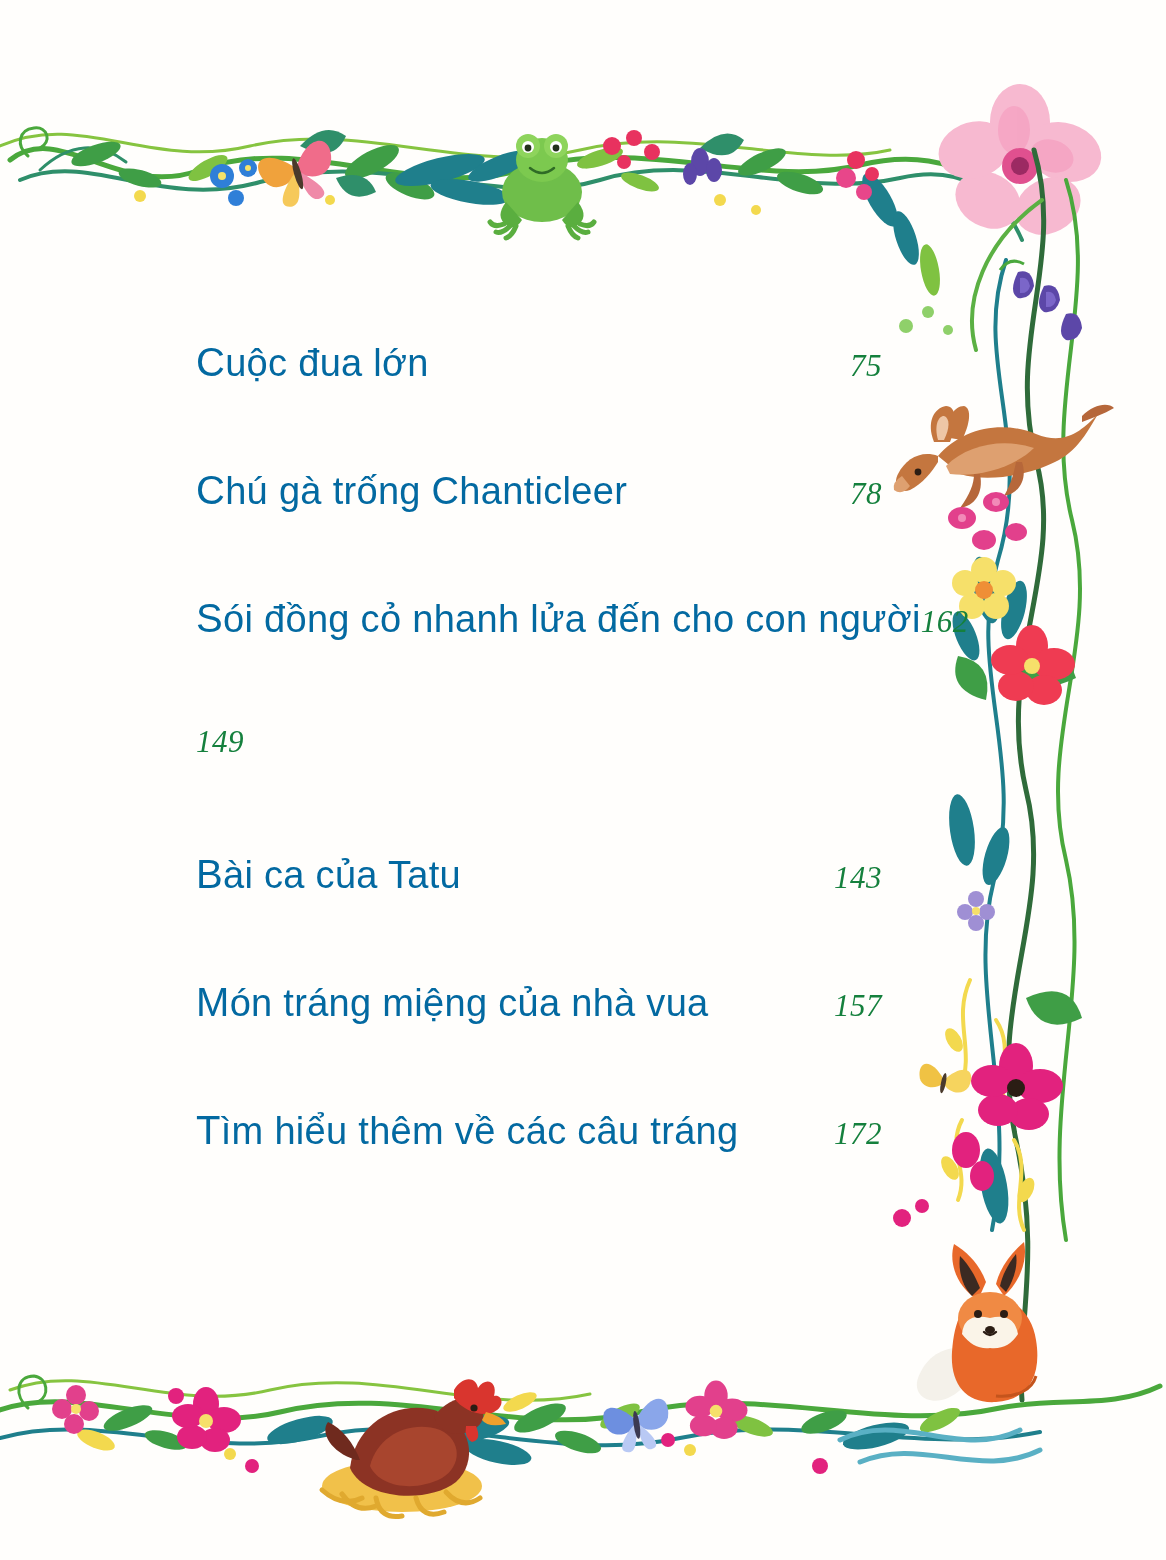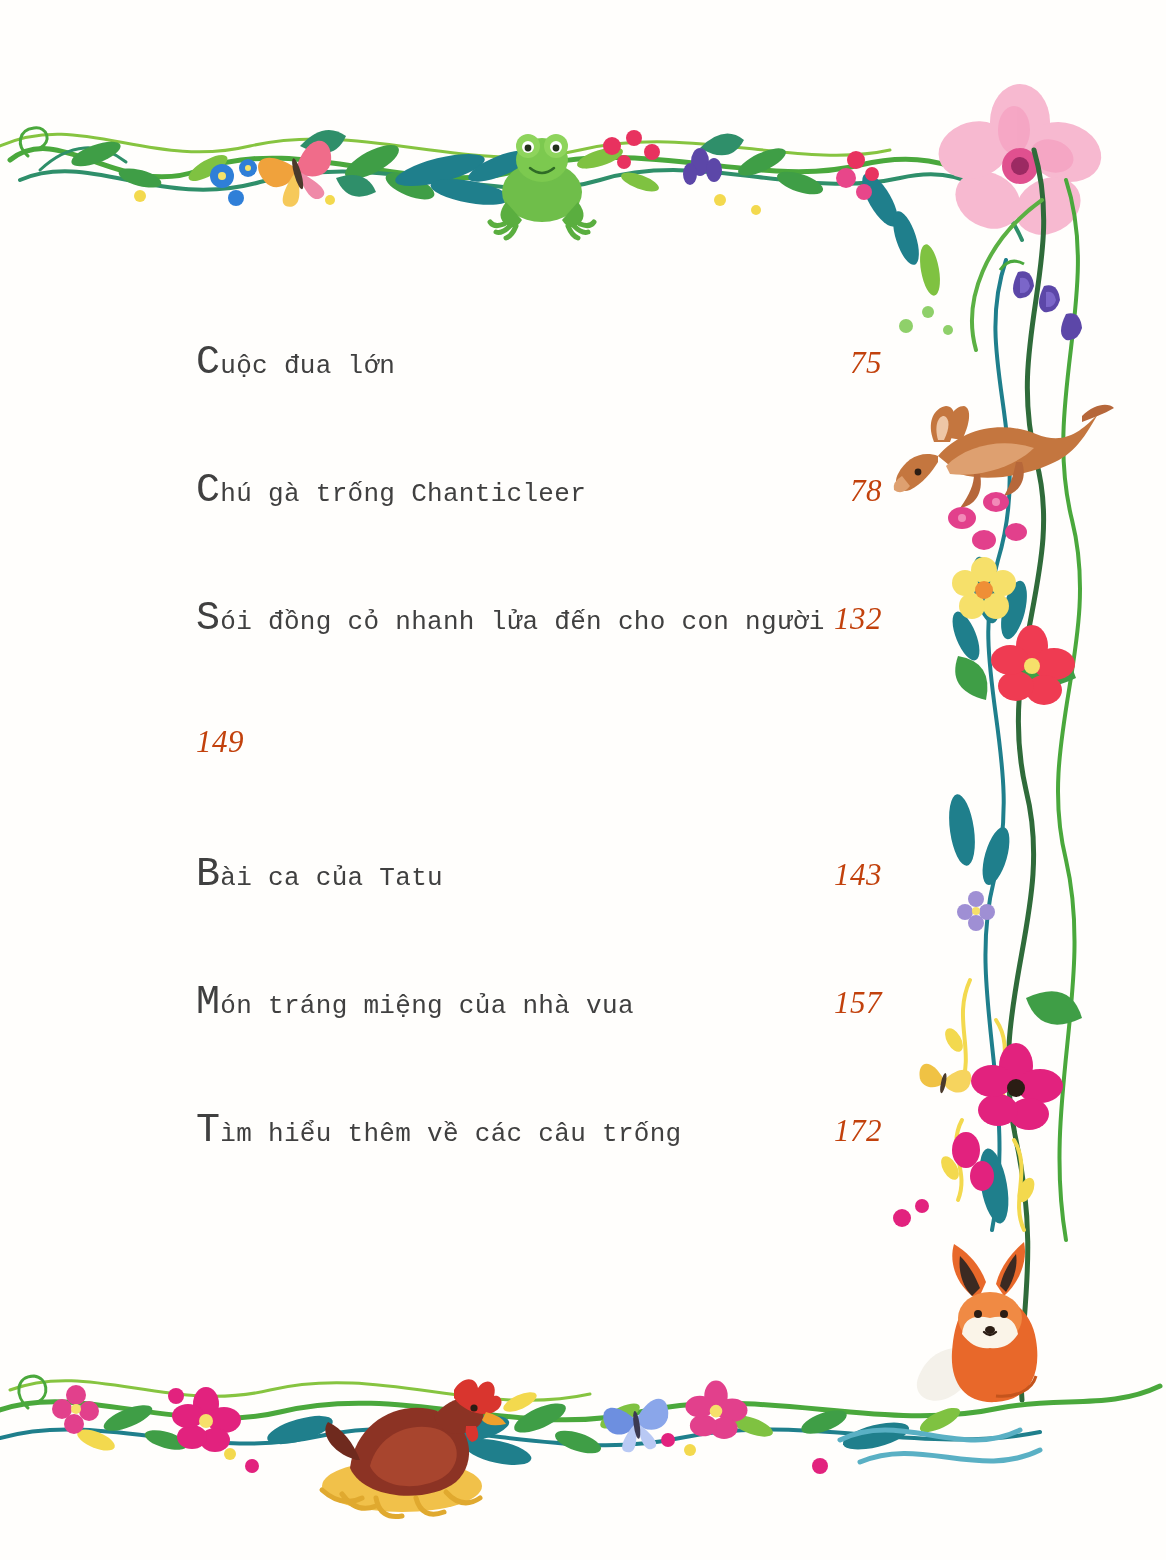--- a/index.html
+++ b/index.html
@@ -38,33 +38,33 @@
     top: 340px;
     width: 690px;
   }
   .toc-row {
     display: flex;
     align-items: baseline;
     justify-content: space-between;
     height: 128px;
   }
   .toc-title {
-    font-family: Liberation Mono, monospace;
-    font-size: 26px;
+    font-family: Liberation Sans, sans-serif;
+    font-size: 38px;
     letter-spacing: 0.3px;
-    color: #404040;
+    color: #0369a1;
     white-space: nowrap;
   }
   .toc-title::first-letter {
     font-size: 40px;
   }
   .toc-page {
     font-family: "Liberation Serif", serif;
     font-size: 31px;
-    color: #c2410c;
+    color: #15803d;
     font-style: italic;
     letter-spacing: 0.5px;
     padding-right: 4px;
   }
 </style>
 </head>
 <body>
 
 <div class="page">
 
@@ -447,37 +447,37 @@
       <span class="toc-page">75</span>
     </div>
 
     <div class="toc-row">
       <span class="toc-title">Chú gà trống Chanticleer</span>
       <span class="toc-page">78</span>
     </div>
 
     <div class="toc-row">
       <span class="toc-title">Sói đồng cỏ nhanh lửa đến cho con người</span>
-      <span class="toc-page">132</span>
+      <span class="toc-page">162</span>
     </div>
 
     <div class="toc-row">
       <span class="toc-page">149</span>
     </div>
 
     <div class="toc-row">
       <span class="toc-title">Bài ca của Tatu</span>
       <span class="toc-page">143</span>
     </div>
 
     <div class="toc-row">
       <span class="toc-title">Món tráng miệng của nhà vua</span>
       <span class="toc-page">157</span>
     </div>
 
     <div class="toc-row">
-      <span class="toc-title">Tìm hiểu thêm về các câu trống</span>
+      <span class="toc-title">Tìm hiểu thêm về các câu tráng</span>
       <span class="toc-page">172</span>
     </div>
 
   </div>
 
 </div>
 
 </body></html>

